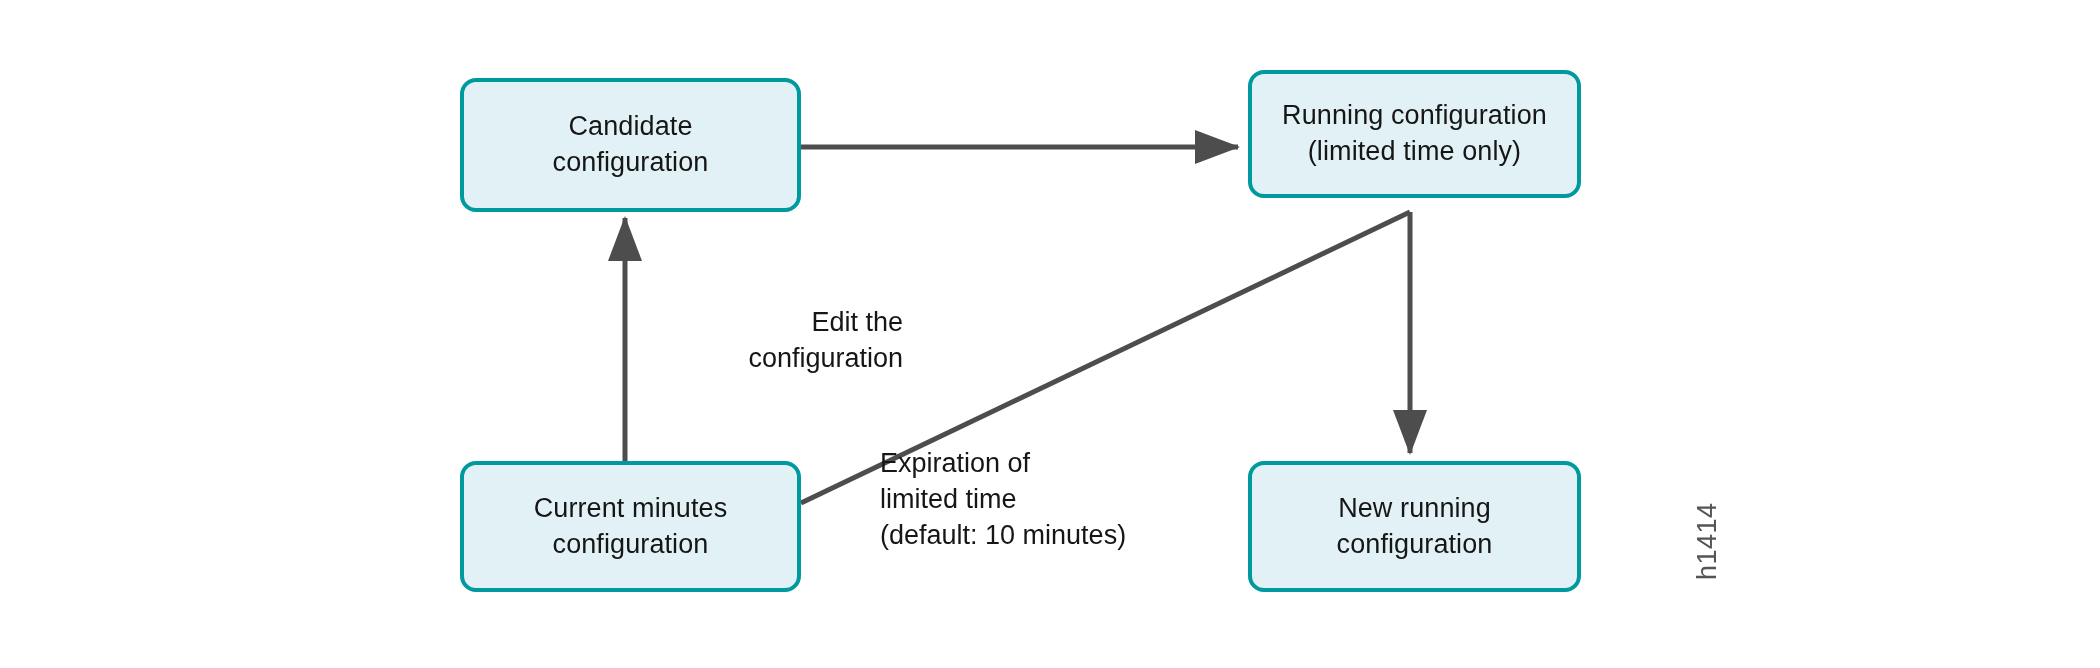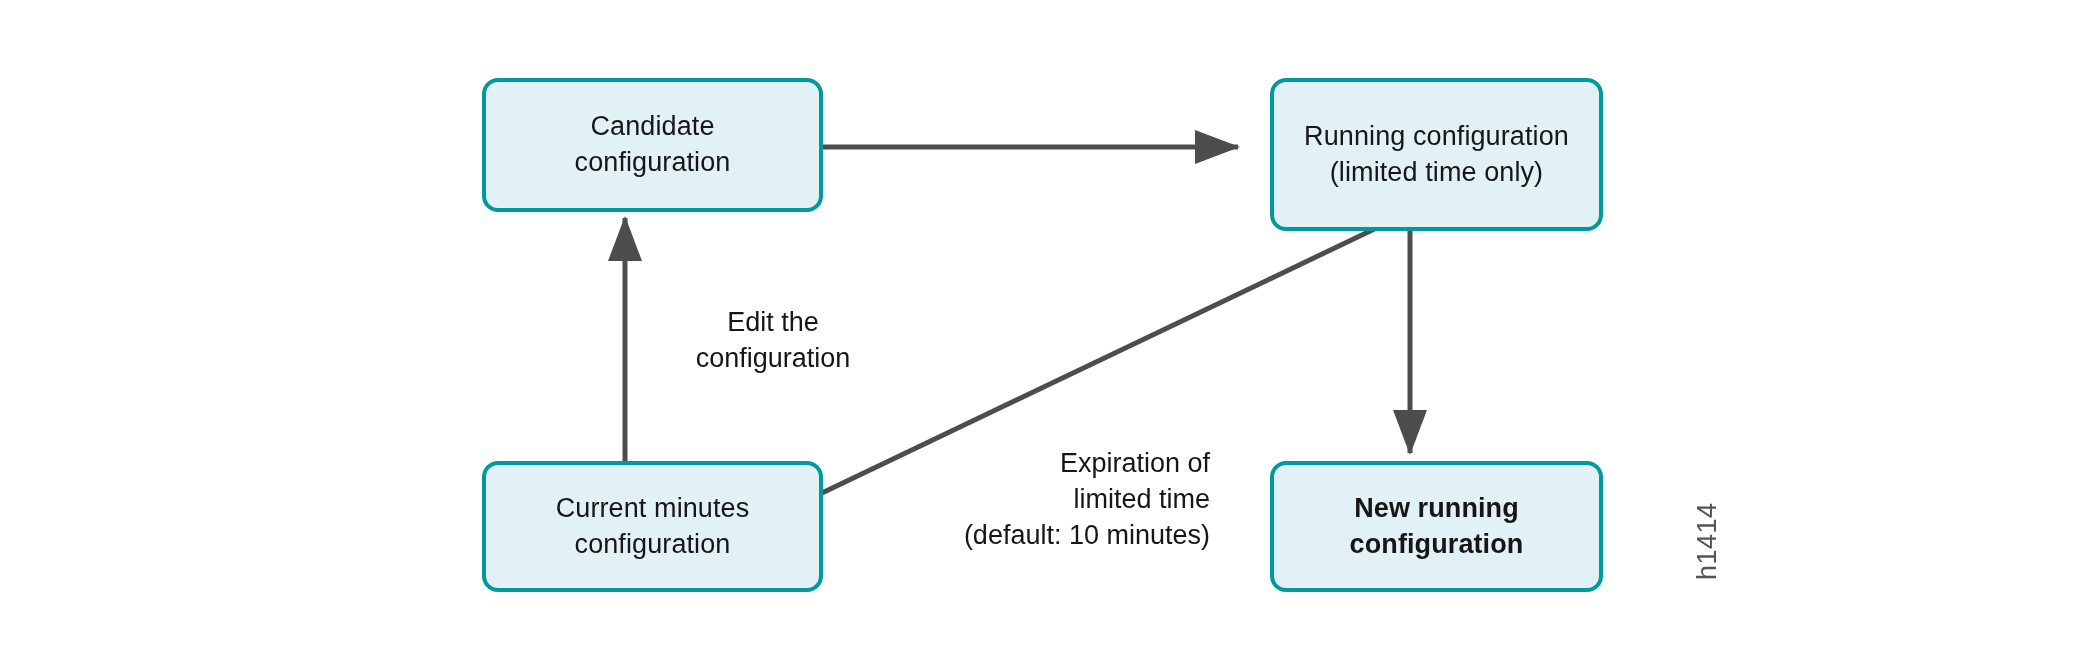--- a/index.html
+++ b/index.html
@@ -29,39 +29,38 @@
   .node-box {
     position: absolute;
     box-sizing: border-box;
     background: #e2f1f5;
     border: 4px solid #009a9e;
     border-radius: 16px;
     display: flex;
     align-items: center;
     justify-content: center;
     text-align: center;
-    margin-left: 22px;
   }
   .node-label {
     font-size: 27px;
     line-height: 1.33;
     color: #161616;
     white-space: pre-line;
     letter-spacing: 0.1px;
   }
   .edge-label {
     position: absolute;
     font-size: 27px;
     line-height: 1.33;
     color: #161616;
     white-space: pre-line;
-    text-align: right;
+    text-align: left;
   }
   .edge-label-left {
-    text-align: center;
+    text-align: right;
   }
   .watermark {
     position: absolute;
     font-size: 27px;
     color: #555555;
     letter-spacing: 0.5px;
     transform: rotate(-90deg);
     transform-origin: left top;
     white-space: nowrap;
   }
@@ -91,31 +90,31 @@
     <line x1="1410" y1="212" x2="1410" y2="453" stroke="#4d4d4d" stroke-width="5" marker-end="url(#arrow-down)"></line>
 
     <line x1="1410" y1="212" x2="801" y2="503" stroke="#4d4d4d" stroke-width="5"></line>
   </svg>
 
   <div class="node-box" style="left:460px; top:78px; width:341px; height:134px;">
     <span class="node-label">Candidate
 configuration</span>
   </div>
 
-  <div class="node-box" style="left:1248px; top:78px; width:333px; height:153px;">
+  <div class="node-box" style="left:1248px; top:70px; width:333px; height:128px;">
     <span class="node-label">Running configuration
 (limited time only)</span>
   </div>
 
   <div class="node-box" style="left:460px; top:461px; width:341px; height:131px;">
     <span class="node-label">Current minutes
 configuration</span>
   </div>
 
-  <div class="node-box" style="left:1248px; top:461px; width:333px; height:131px;font-weight:bold;">
+  <div class="node-box" style="left:1248px; top:461px; width:333px; height:131px;">
     <span class="node-label">New running
 configuration</span>
   </div>
 
   <div class="edge-label edge-label-left" style="left:643px; top:305px; width:260px;">Edit the
 configuration</div>
 
 
   <div class="edge-label" style="left:880px; top:446px; width:330px;">Expiration of
 limited time

